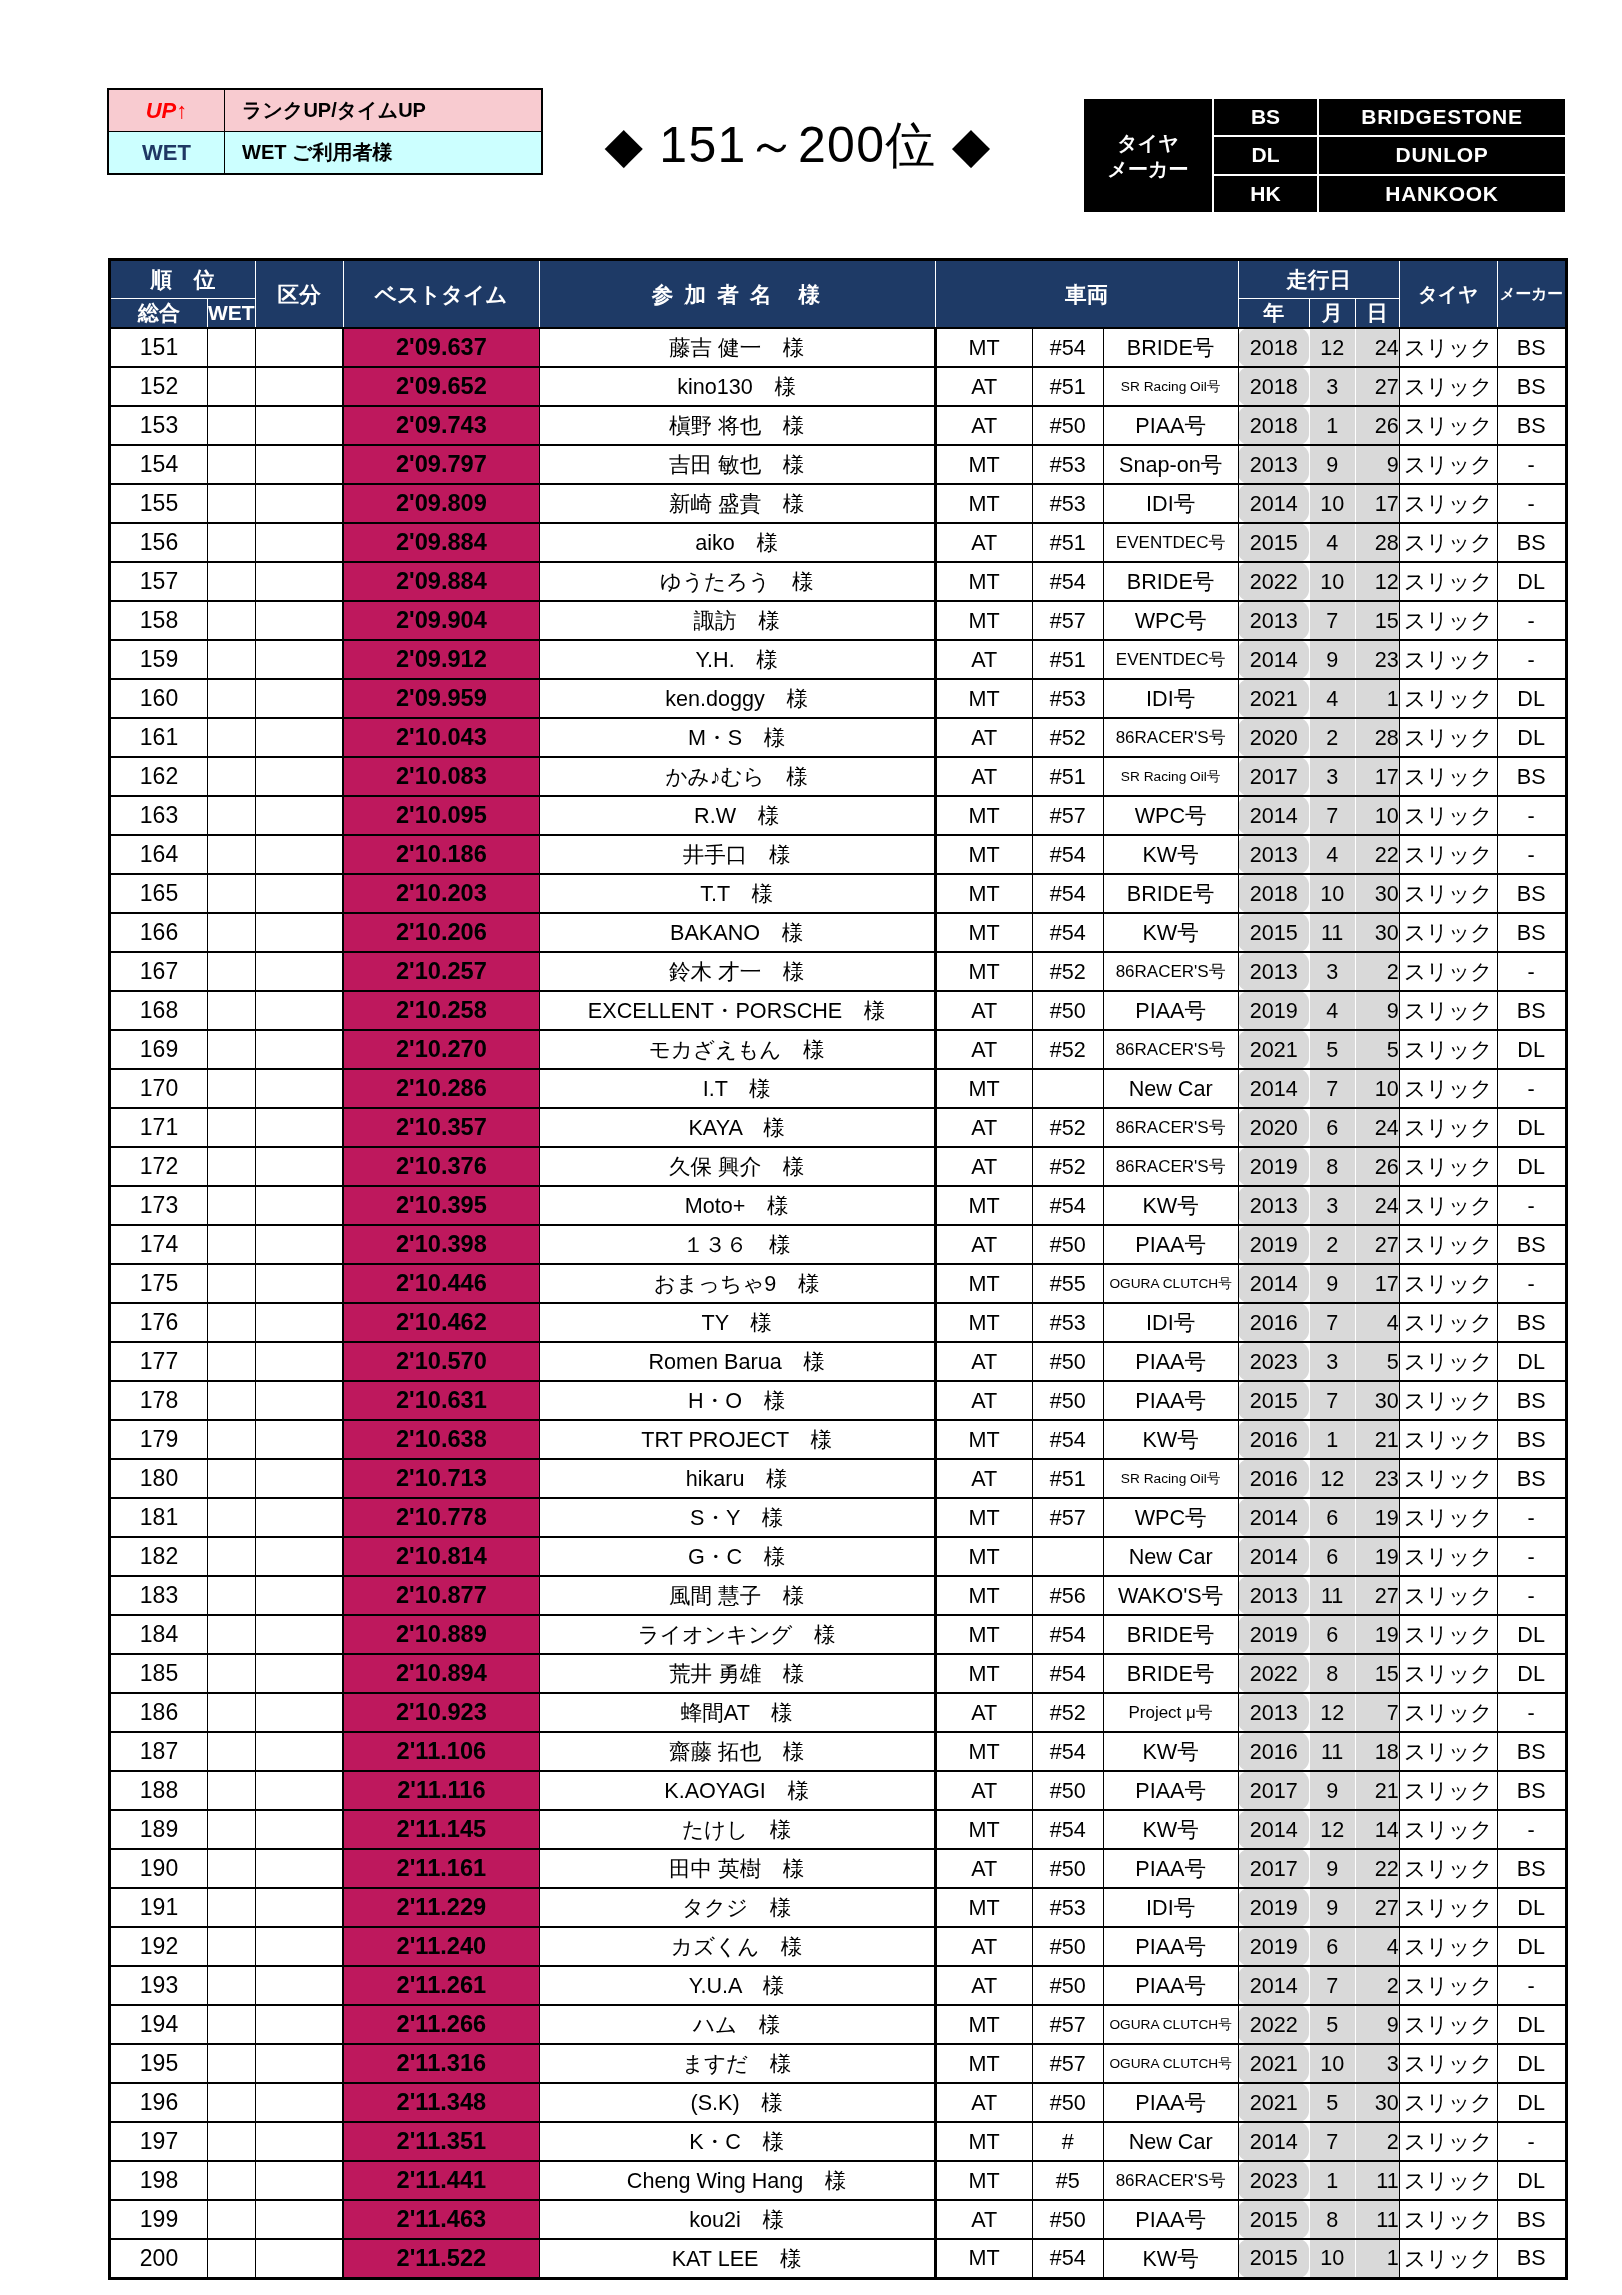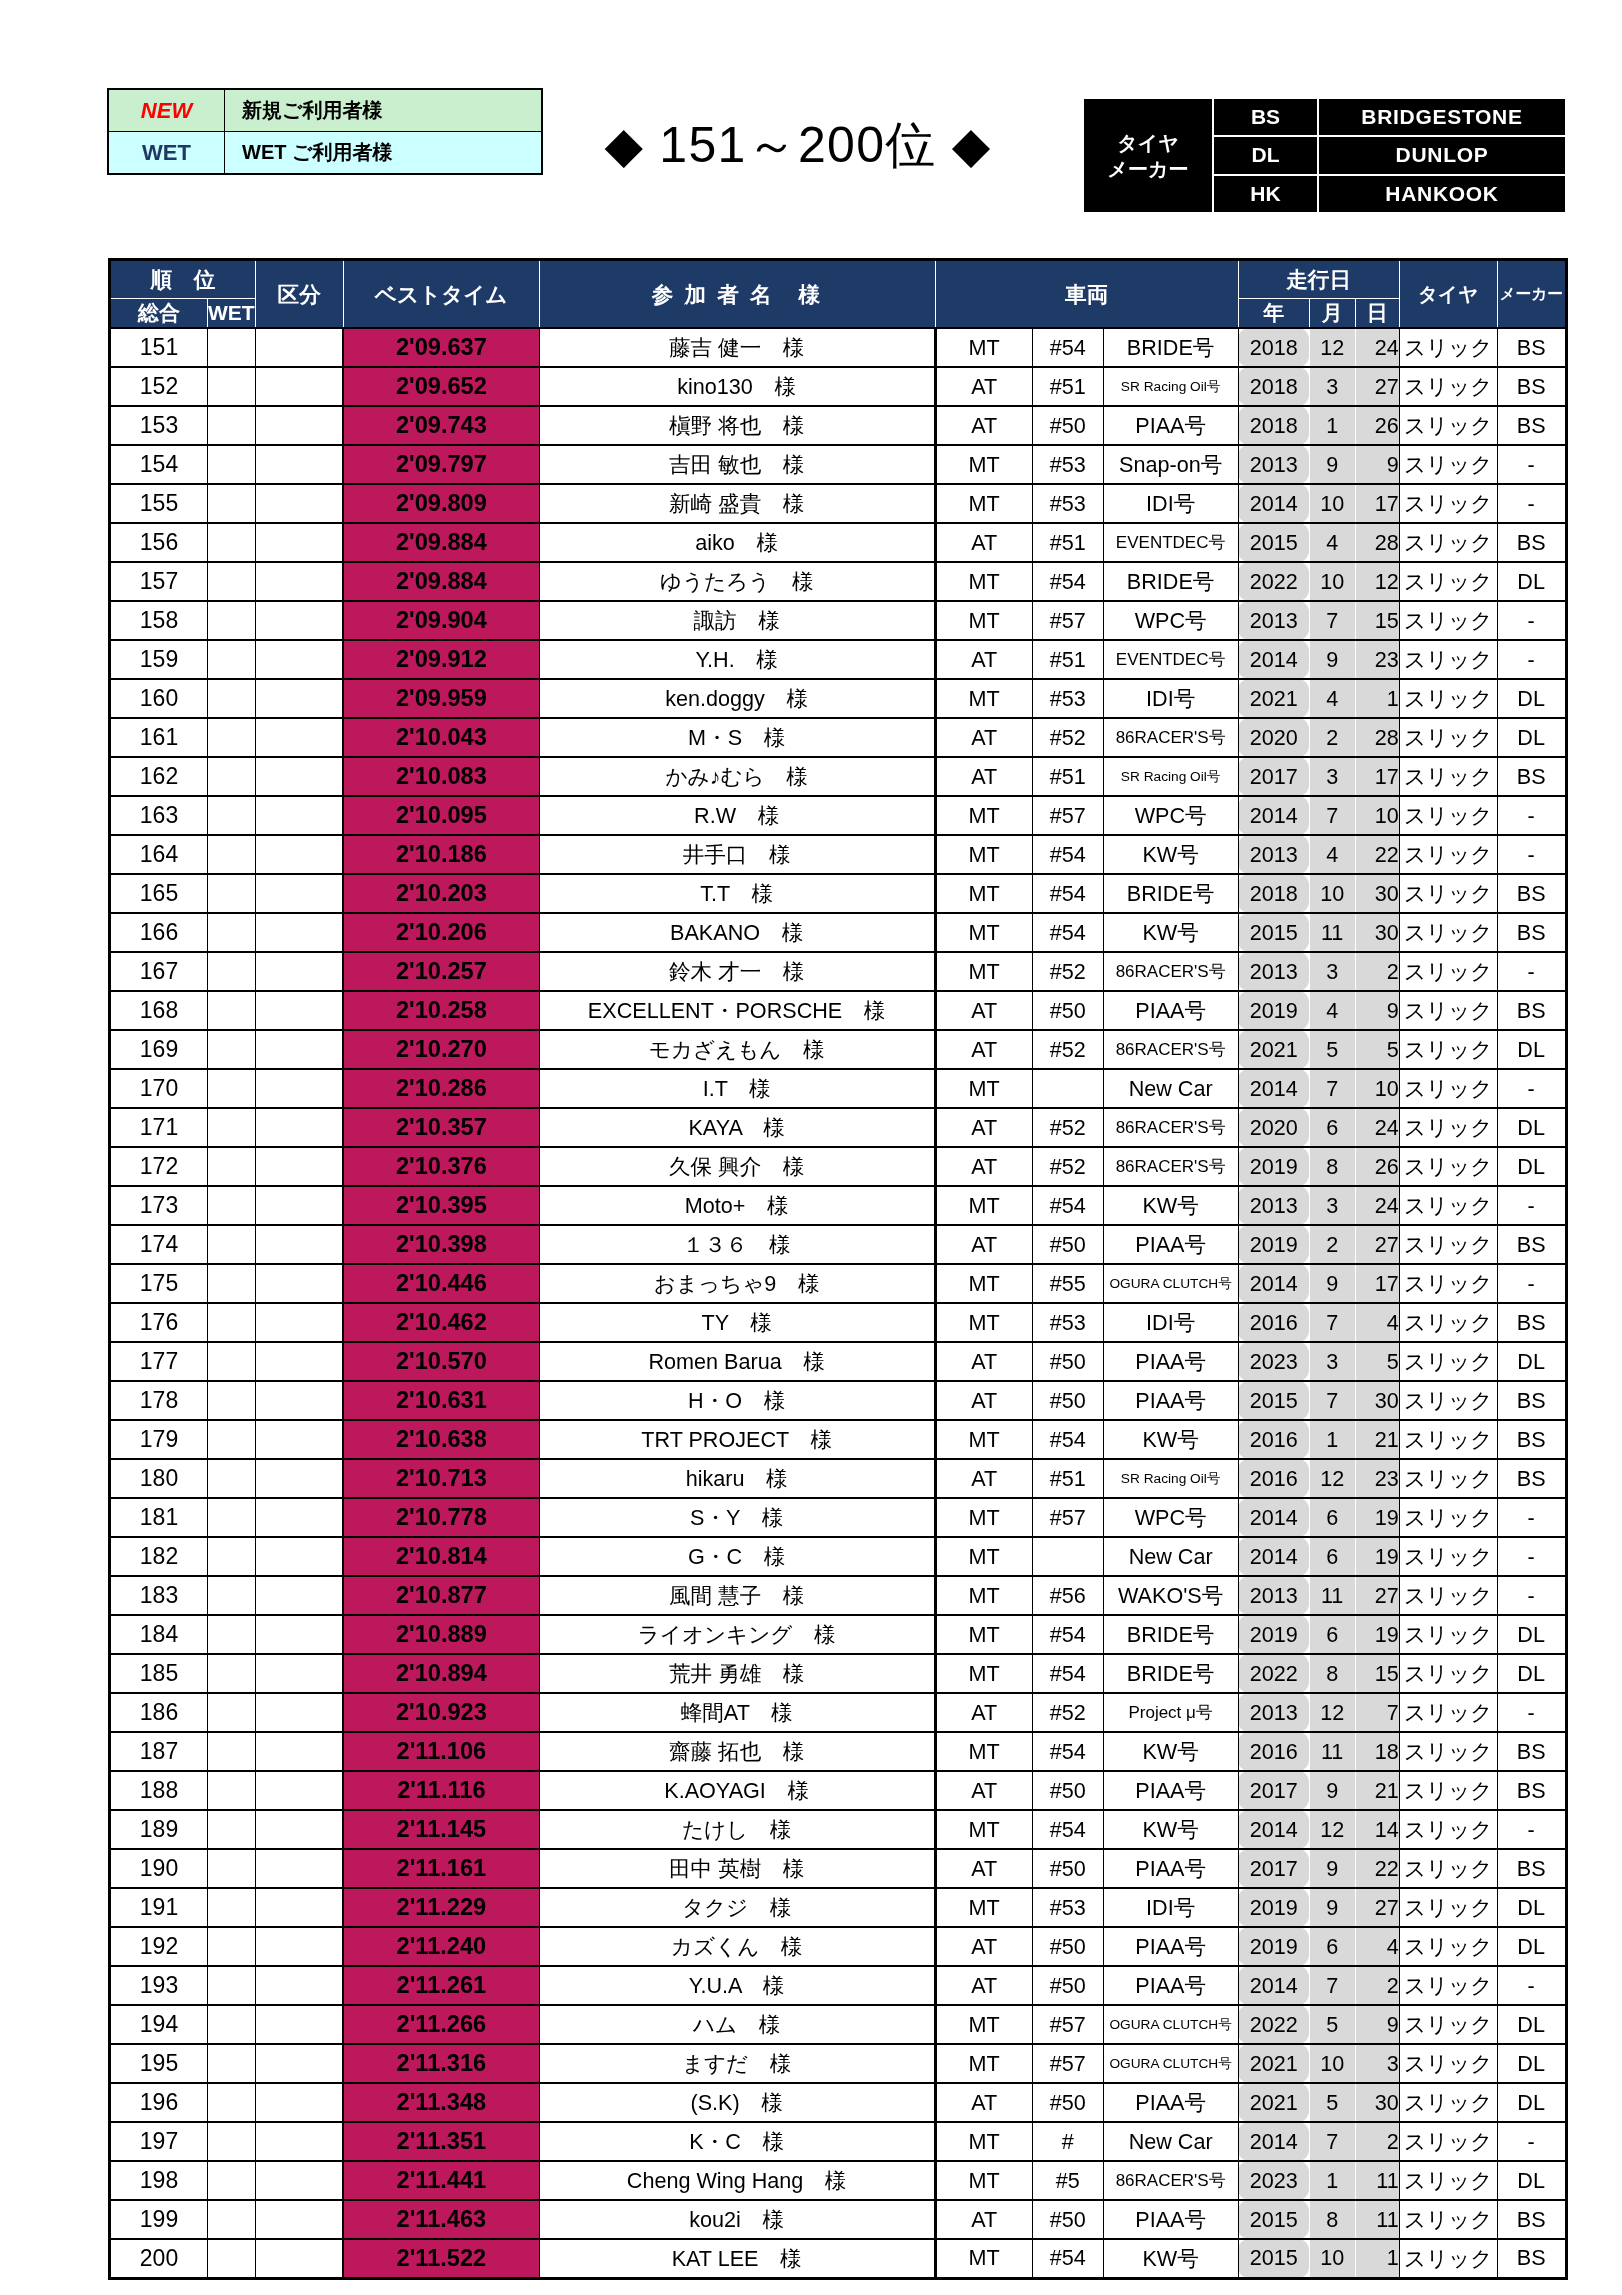--- a/index.html
+++ b/index.html
@@ -98,23 +98,23 @@
   #results td.c-date {
     background:#D9D9D9; border-left:1.3px solid #fff; border-right:1.3px solid #fff;
   }
   #results td.c-y { border-left:1.3px solid #000;border-radius:11px; }
   #results td.c-d { border-right:1.3px solid #000;text-align:right; }
 </style>
 </head>
 <body>
 
 <div class="legend">
-  <div class="legend-row row-new">
-    <div class="legend-key key-red">NEW</div>
-    <div class="legend-desc">新規ご利用者様</div>
+  <div class="legend-row row-up">
+    <div class="legend-key key-red">UP↑</div>
+    <div class="legend-desc">ランクUP/タイムUP</div>
   </div>
   <div class="legend-row row-wet">
     <div class="legend-key key-navy">WET</div>
     <div class="legend-desc">WET ご利用者様</div>
   </div>
 </div>
 
 <div class="page-title">◆ 151～200位 ◆</div>
 
 <div class="tirebox">

